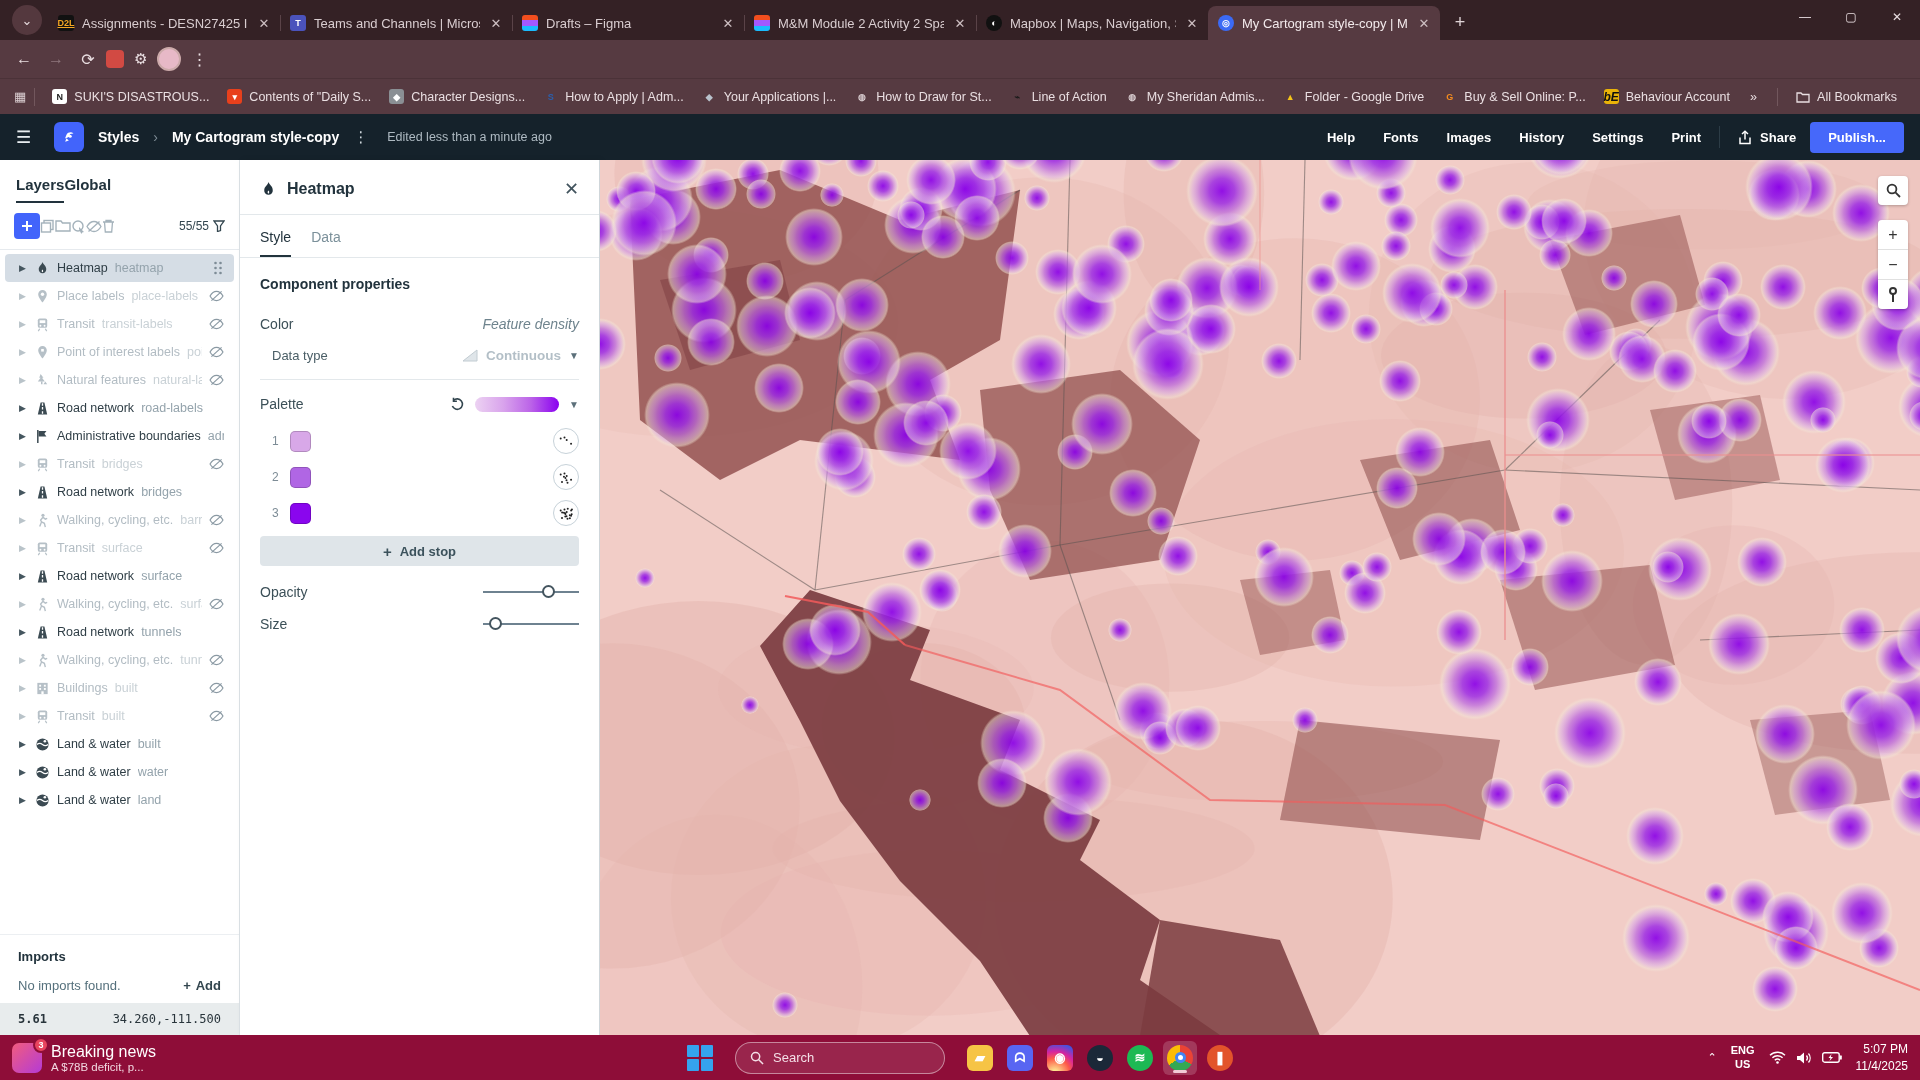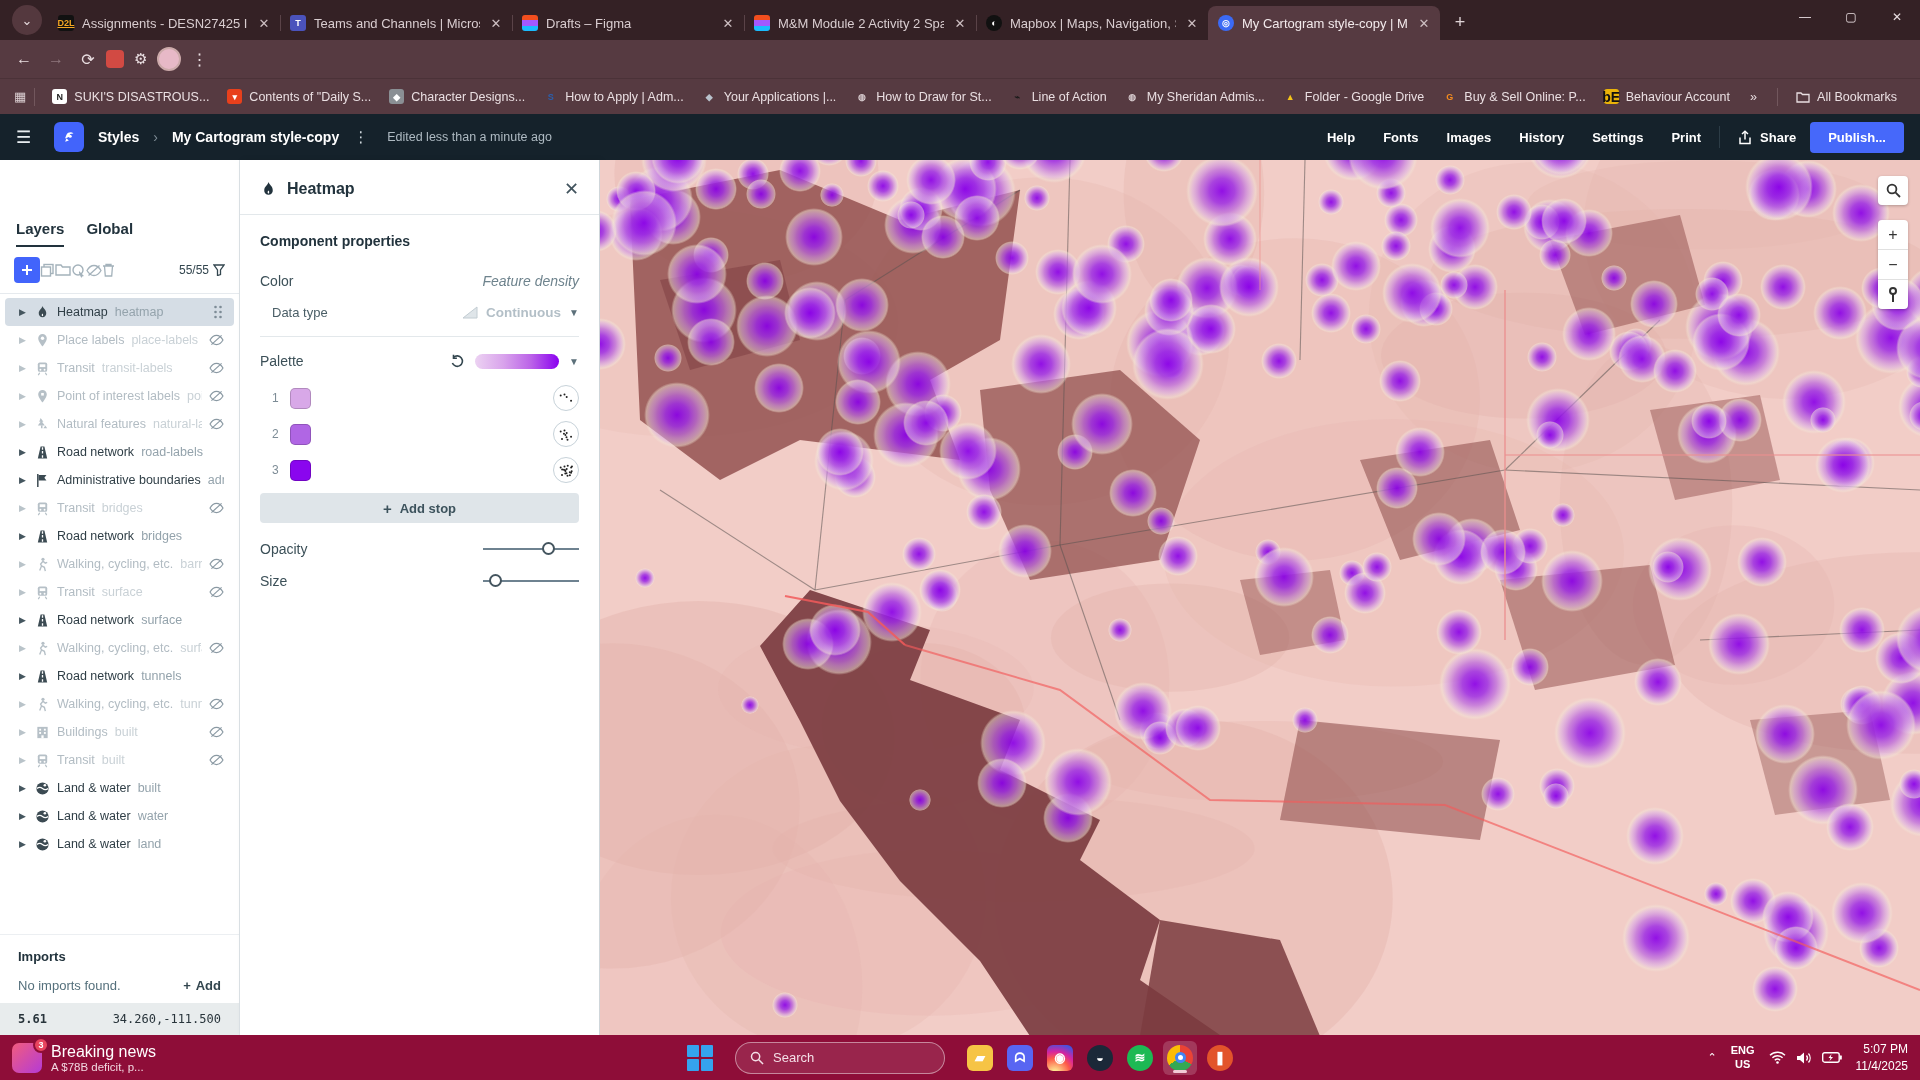--- a/index.html
+++ b/index.html
@@ -47,21 +47,21 @@
   .hdr-nav { display:flex; align-items:center; gap:28px; font-size:13px; font-weight:bold; color:#fff; }
   .hdr-vdiv { width:1px; height:22px; background:#2c3c46; margin:0 4px; }
   .share-wrap { display:flex; align-items:center; gap:8px; font-size:13px; font-weight:bold; }
   .publish-btn { background:#4668fa; color:#fff; font-weight:bold; font-size:13px; padding:8px 18px; border-radius:4px; border:none; }
 
   
   #content { flex:1; display:flex; min-height:0; position:relative; }
 
   
   #sidebar { width:240px; background:#fff; border-right:1px solid #dde3e7; display:flex; flex-direction:column; }
-  .sb-tabs { display:flex; gap:22px; padding:16px 16px 0 16px; font-size:15px; font-weight:bold; color:#22333d;margin-top:44px; }
+  .sb-tabs { display:flex; padding:16px 16px 0 16px; font-size:15px; font-weight:bold; color:#22333d; }
   .sb-tab { padding-bottom:8px; }
   .sb-tab.active { border-bottom:2px solid #22333d; }
   .sb-toolbar { display:flex; align-items:center; padding:10px 14px 10px 14px; border-bottom:1px solid #e6eaee; }
   .add-layer { width:26px; height:26px; background:#4264fb; border-radius:4px; color:#fff; display:flex; align-items:center; justify-content:center; }
   .sb-ic { color:#a4b2bb; display:flex; }
   .sb-count { margin-left:auto; font-size:12px; color:#33464f; display:flex; align-items:center; gap:4px; }
   #layerlist { flex:1; overflow:hidden; padding:4px 0; }
   .lrow { height:28px; display:flex; align-items:center; gap:7px; padding:0 10px 0 14px; margin:0 5px; border-radius:4px; font-size:12.5px; }
   .lrow .exp { color:#45565f; font-size:9px; width:9px; }
   .lrow.hidden-l .exp { color:#b9c3c9; }
@@ -245,21 +245,21 @@
         </span>
         <span class="bm">
           <span class="bm-fav" style="background: transparent; color: rgb(245, 197, 24);">▲</span>
           <span>Folder - Google Drive</span>
         </span>
         <span class="bm">
           <span class="bm-fav" style="background: transparent; color: rgb(242, 139, 31);">G</span>
           <span>Buy &amp; Sell Online: P...</span>
         </span>
         <span class="bm">
-          <span class="bm-fav" style="background: #eab308; color: rgb(17, 17, 17); font-size: 14px;">bE</span>
+          <span class="bm-fav" style="background: #eab308; color: rgb(17, 17, 17); font-size: 12px; font-style: italic;">bE</span>
           <span>Behaviour Account</span>
         </span>
       </span>
     <span class="bm">»</span>
     <span class="bm-spacer"></span>
     <span class="bm-div"></span>
     <span class="bm">
       <span class="bm-fav">
         <svg width="14" height="12" viewBox="0 0 14 12">
             <path d="M1 2h4l1.5 1.5H13V11H1z" fill="none" stroke="#eadfe2" stroke-width="1.3"></path>
@@ -699,20 +699,24 @@
     </div>
 
     <div id="panel">
       <div class="pn-head">
         <svg width="17" height="17" viewBox="0 0 16 16">
             <path d="M8 1c.8 2.8 4 4 4 7.6A4 4 0 0 1 8 13a4 4 0 0 1-4-4.4C4 5.4 7.2 4.2 8 1z" fill="#22333d"></path>
             <path d="M8 9c.9.9 1 2.2-.1 3-1-.8-1-2.1.1-3z" fill="#fff"></path>
           </svg>
         <span class="t">Heatmap</span>
         <span class="pn-close">✕</span>
+      </div>
+      <div class="pn-tabs">
+        <span class="pn-tab active">Style</span>
+        <span class="pn-tab">Data</span>
       </div>
       <div class="pn-body">
         <div class="pn-section">Component properties</div>
         <div class="prow">
           <span class="lab">Color</span>
           <span class="fdensity">Feature density</span>
         </div>
         <div class="prow dtype-row">
           <span class="lab" style="font-size:13px;color:#4a5e66;">Data type</span>
           <span class="dtype-val">

